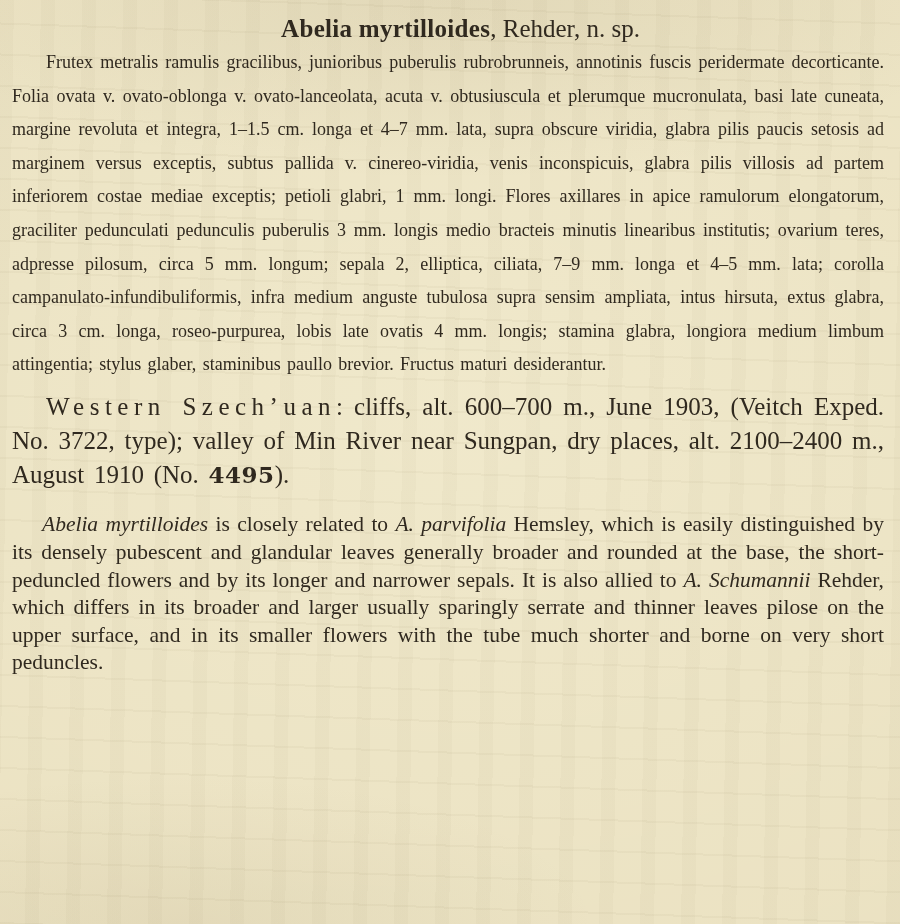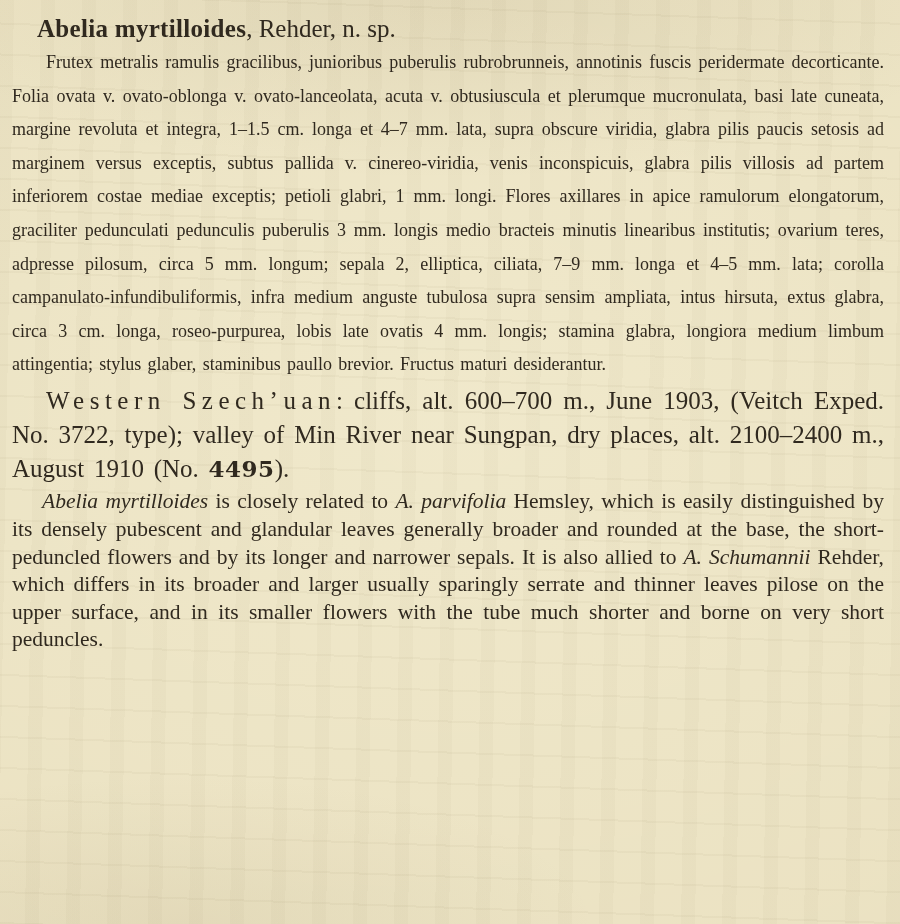--- a/index.html
+++ b/index.html
@@ -41,54 +41,54 @@
     z-index: 1;
   }
   p {
     margin: 0;
     text-align: justify;
   }
   .heading {
     font-size: 25px;
     line-height: 34px;
     margin-left: 25px;
-    text-align: left;
+    text-align: center;
   }
   .species-bold {
     font-weight: bold;
     letter-spacing: 0.3px;
   }
   .latin {
     font-size: 18px;
     line-height: 33.6px;
     text-indent: 34px;
     word-spacing: 0.10em;
   }
   .locality {
     font-size: 25px;
     line-height: 33.8px;
     text-indent: 34px;
     word-spacing: 0.14em;
-    margin-top: 2px;
+    margin-top: 8px;
   }
   .spaced {
     letter-spacing: 0.22em;
   }
   .collnum {
     font-family: "DejaVu Serif", serif;
     font-weight: bold;
     font-size: 23px;
     letter-spacing: 0.5px;
   }
   .note {
     font-size: 21.5px;
     line-height: 27.6px;
     text-indent: 30px;
     word-spacing: 0.06em;
-    margin-top: 3px;
+    margin-top: 20px;
   }
   .ital { font-style: italic; }
 </style>
 </head>
 <body>
 
 <div class="page">
   <div class="textblock">
 
     <p class="heading"><span class="species-bold">Abelia myrtilloides</span><span>, Rehder, n. sp.</span></p>

